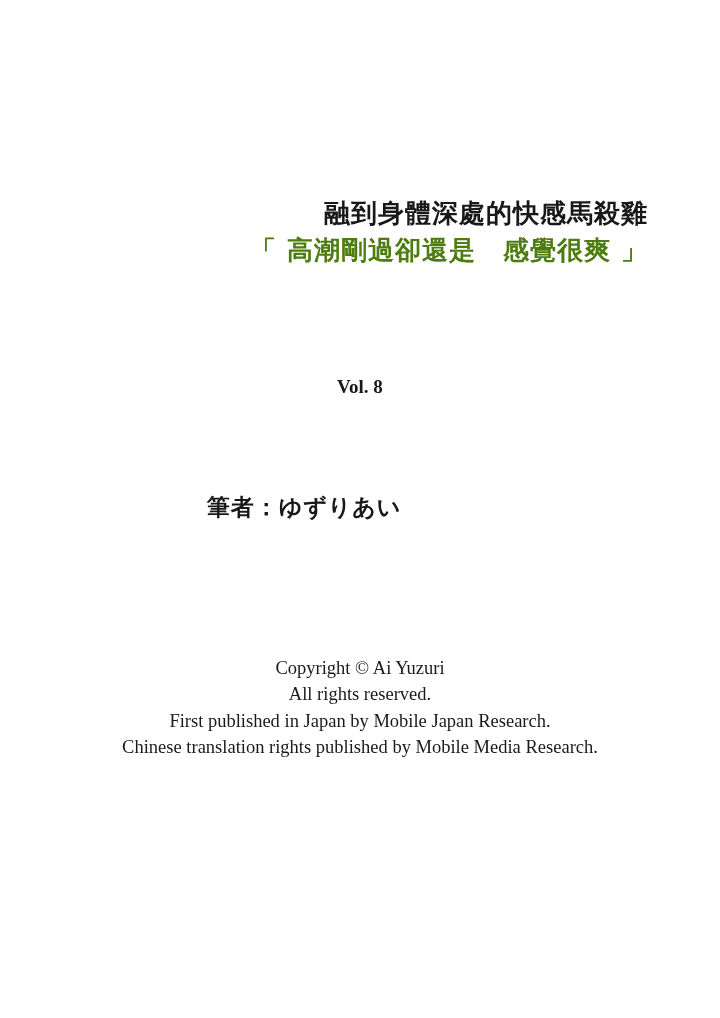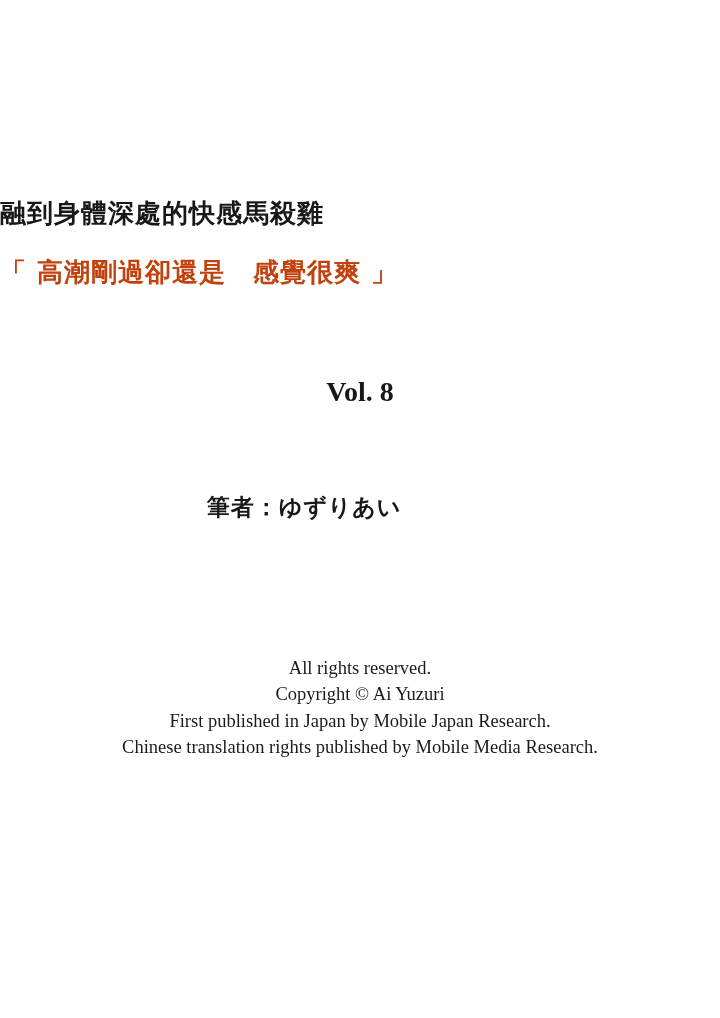--- a/index.html
+++ b/index.html
@@ -19,49 +19,49 @@
     width: 720px;
     height: 1018px;
     box-sizing: border-box;
   }
 
   .title-block {
     position: absolute;
     top: 196px;
     left: 0;
     width: 648px;
-    text-align: left;
+    text-align: right;
   }
   .title-line-1 {
     font-family: "DejaVu Sans", sans-serif;
     font-weight: bold;
     font-size: 26px;
     letter-spacing: 1px;
     line-height: 1.35;
     color: #181818;
   }
   .title-line-2 {
     font-family: "DejaVu Sans", sans-serif;
     font-weight: bold;
     font-size: 26px;
     letter-spacing: 1px;
     line-height: 1.35;
-    margin-top: 24px;
-    color: #c2410c;
+    margin-top: 2px;
+    color: #4d7c0f;
   }
 
   .volume {
     position: absolute;
     top: 376px;
     left: 0;
     width: 720px;
     text-align: center;
     font-family: "Liberation Serif", serif;
     font-weight: bold;
-    font-size: 28px;
+    font-size: 19px;
     color: #181818;
   }
 
   .author {
     position: absolute;
     top: 492px;
     left: 0;
     width: 608px;
     text-align: center;
     font-family: Liberation Mono, monospace;
@@ -94,19 +94,19 @@
   <div class="title-block">
     <div class="title-line-1">融到身體深處的快感馬殺雞</div>
     <div class="title-line-2">「 高潮剛過卻還是　感覺很爽 」</div>
   </div>
 
   <div class="volume">Vol. 8</div>
 
   <div class="author">筆者：ゆずりあい</div>
 
   <div class="colophon">
+    <div>Copyright © Ai Yuzuri</div>
     <div>All rights reserved.</div>
-    <div>Copyright © Ai Yuzuri</div>
     <div>First published in Japan by Mobile Japan Research.</div>
     <div>Chinese translation rights published by Mobile Media Research.</div>
   </div>
 
 </div>
 
 </body></html>

